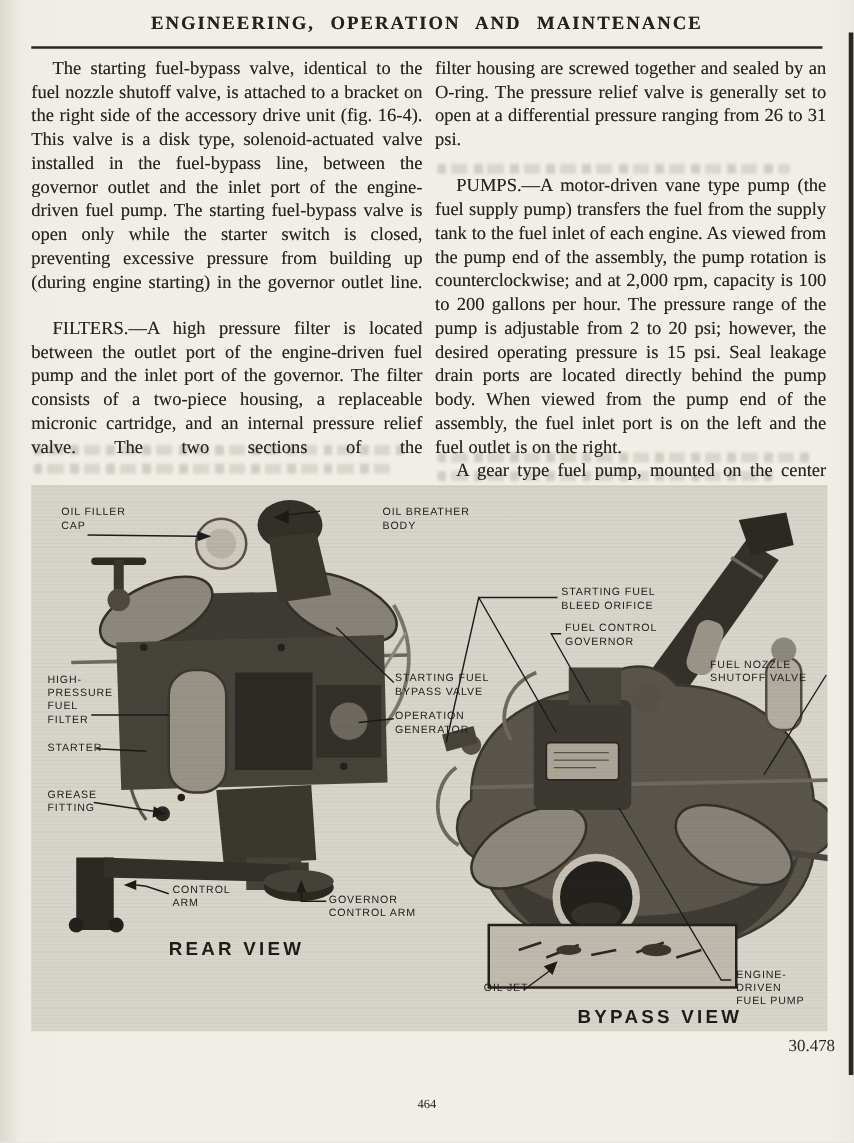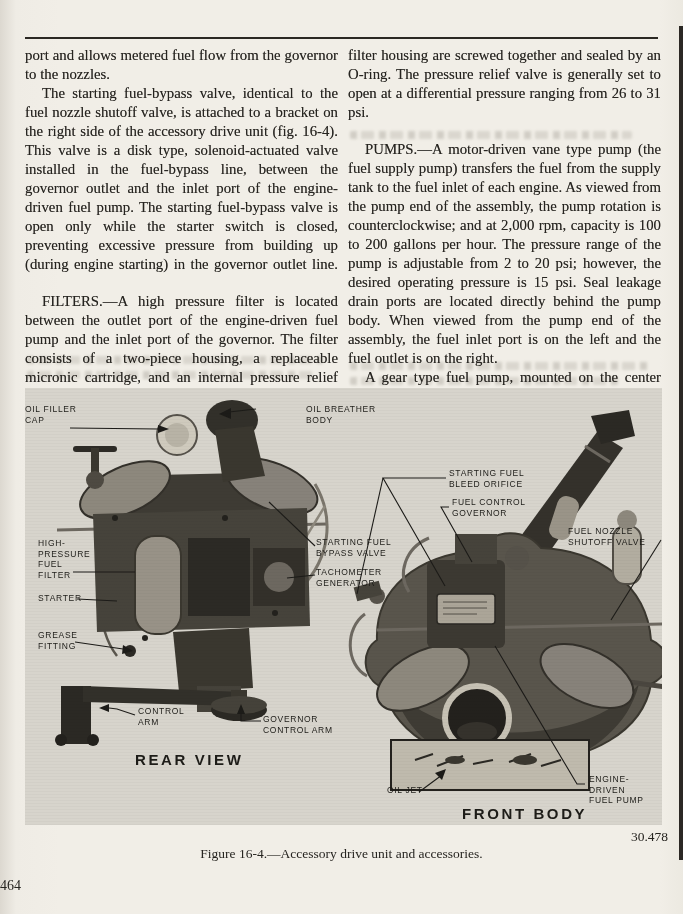--- a/index.html
+++ b/index.html
@@ -39,45 +39,45 @@
     position:absolute;font-family:"Liberation Sans","DejaVu Sans",sans-serif;
     font-size:8.5px;line-height:10.5px;letter-spacing:.7px;color:#1d1c18;
     white-space:pre-line;z-index:3;
   }
   .fig-title{
     position:absolute;font-family:"Liberation Sans","DejaVu Sans",sans-serif;
     font-size:15px;font-weight:bold;letter-spacing:2.6px;color:#1d1c18;z-index:3;
   }
   .fig-credit{position:absolute;left:540px;top:829px;width:128px;text-align:right;font-size:13.5px;z-index:2;}
   .fig-caption{position:absolute;left:0;top:846px;width:100%;text-align:center;font-size:13.5px;z-index:2;}
-  .page-number{position:absolute;left:0;top:878px;width:100%;font-size:14px;z-index:2;}
+  .page-number{position:absolute;left:0;top:878px;width:100%;text-align:center;font-size:10px;z-index:2;}
 </style>
 </head>
 <body>
 
 <div class="page">
 
   <div class="edge-bar"></div>
 
+  <div class="header-title">ENGINEERING, OPERATION AND MAINTENANCE</div>
   <div class="header-rule"></div>
 
   <div class="ghost" style="left:27px;top:356px;width:300px;">
     <div class="g" style="width:296px;"></div>
       <div class="g" style="width:288px;"></div>
   </div>
   <div class="ghost" style="left:350px;top:131px;width:300px;">
     <div class="g" style="width:282px;"></div>
   </div>
   <div class="ghost" style="left:350px;top:362px;width:306px;">
     <div class="g" style="width:300px;"></div>
       <div class="g" style="width:268px;"></div>
   </div>
 
   <div class="col col-left">
-    <p>port and allows metered fuel flow from the governor to the nozzles.</p>
     <p class="indent runs-on">The starting fuel-bypass valve, identical to the fuel nozzle shutoff valve, is attached to a bracket on the right side of the accessory drive unit (fig. 16-4). This valve is a disk type, solenoid-actuated valve installed in the fuel-bypass line, between the governor outlet and the inlet port of the engine-driven fuel pump. The starting fuel-bypass valve is open only while the starter switch is closed, preventing excessive pressure from building up (during engine starting) in the governor outlet line.</p>
     <p class="indent gap runs-on">FILTERS.—A high pressure filter is located between the outlet port of the engine-driven fuel pump and the inlet port of the governor. The filter consists of a two-piece housing, a replaceable micronic cartridge, and an internal pressure relief valve. The two sections of the</p>
   </div>
 
   <div class="col col-right">
     <p class="runs-on">filter housing are screwed together and sealed by an O-ring. The pressure relief valve is generally set to open at a differential pressure ranging from 26 to 31 psi.</p>
     <p class="indent gap">PUMPS.—A motor-driven vane type pump (the fuel supply pump) transfers the fuel from the supply tank to the fuel inlet of each engine. As viewed from the pump end of the assembly, the pump rotation is counterclockwise; and at 2,000 rpm, capacity is 100 to 200 gallons per hour. The pressure range of the pump is adjustable from 2 to 20 psi; however, the desired operating pressure is 15 psi. Seal leakage drain ports are located directly behind the pump body. When viewed from the pump end of the assembly, the fuel inlet port is on the left and the fuel outlet is on the right.</p>
     <p class="indent runs-on">A gear type fuel pump, mounted on the center pad of the accessory drive unit (fig. 16-4), is</p>
   </div>
 
@@ -172,50 +172,49 @@
       <g fill="#1c1b18">
         <polygon points="133,37 144,41 133,45"></polygon>
         <polygon points="194,26 206,20 206,31"></polygon>
         <polygon points="98,257 108,263 97,266"></polygon>
         <polygon points="84,316 74,320 84,324"></polygon>
         <polygon points="212,326 216,316 220,326"></polygon>
         <polygon points="421,381 410,385 417,392"></polygon>
       </g>
     </svg>
 
-    <div class="fig-label" style="left:0;top:16px;">OIL FILLER
+    <div class="fig-label" style="left:24px;top:16px;">OIL FILLER
 CAP</div>
     <div class="fig-label" style="left:233px;top:16px;margin-left:48px;">OIL BREATHER
 BODY</div>
     <div class="fig-label" style="left:13px;top:150px;">HIGH-
 PRESSURE
 FUEL
 FILTER</div>
     <div class="fig-label" style="left:13px;top:205px;">STARTER</div>
     <div class="fig-label" style="left:13px;top:242px;">GREASE
 FITTING</div>
     <div class="fig-label" style="left:291px;top:149px;">STARTING FUEL
 BYPASS VALVE</div>
-    <div class="fig-label" style="left:291px;top:179px;">TACHOMETER
+    <div class="fig-label" style="left:291px;top:179px;">OPERATION
 GENERATOR</div>
     <div class="fig-label" style="left:113px;top:318px;">CONTROL
 ARM</div>
     <div class="fig-label" style="left:238px;top:326px;">GOVERNOR
 CONTROL ARM</div>
     <div class="fig-title" style="left:110px;top:363px;">REAR VIEW</div>
 
     <div class="fig-label" style="left:424px;top:80px;">STARTING FUEL
 BLEED ORIFICE</div>
     <div class="fig-label" style="left:427px;top:109px;">FUEL CONTROL
 GOVERNOR</div>
     <div class="fig-label" style="left:543px;top:138px;">FUEL NOZZLE
 SHUTOFF VALVE</div>
     <div class="fig-label" style="left:362px;top:397px;text-align:center;">OIL JET</div>
     <div class="fig-label" style="left:564px;top:386px;">ENGINE-DRIVEN
 FUEL PUMP</div>
-    <div class="fig-title" style="left:437px;top:417px;">FRONT BODY</div>
+    <div class="fig-title" style="left:437px;top:417px;">BYPASS VIEW</div>
   </div>
 
   <div class="fig-credit">30.478</div>
-  <div class="fig-caption">Figure 16-4.—Accessory drive unit and accessories.</div>
   <div class="page-number">464</div>
 
 </div>
 
 </body></html>

